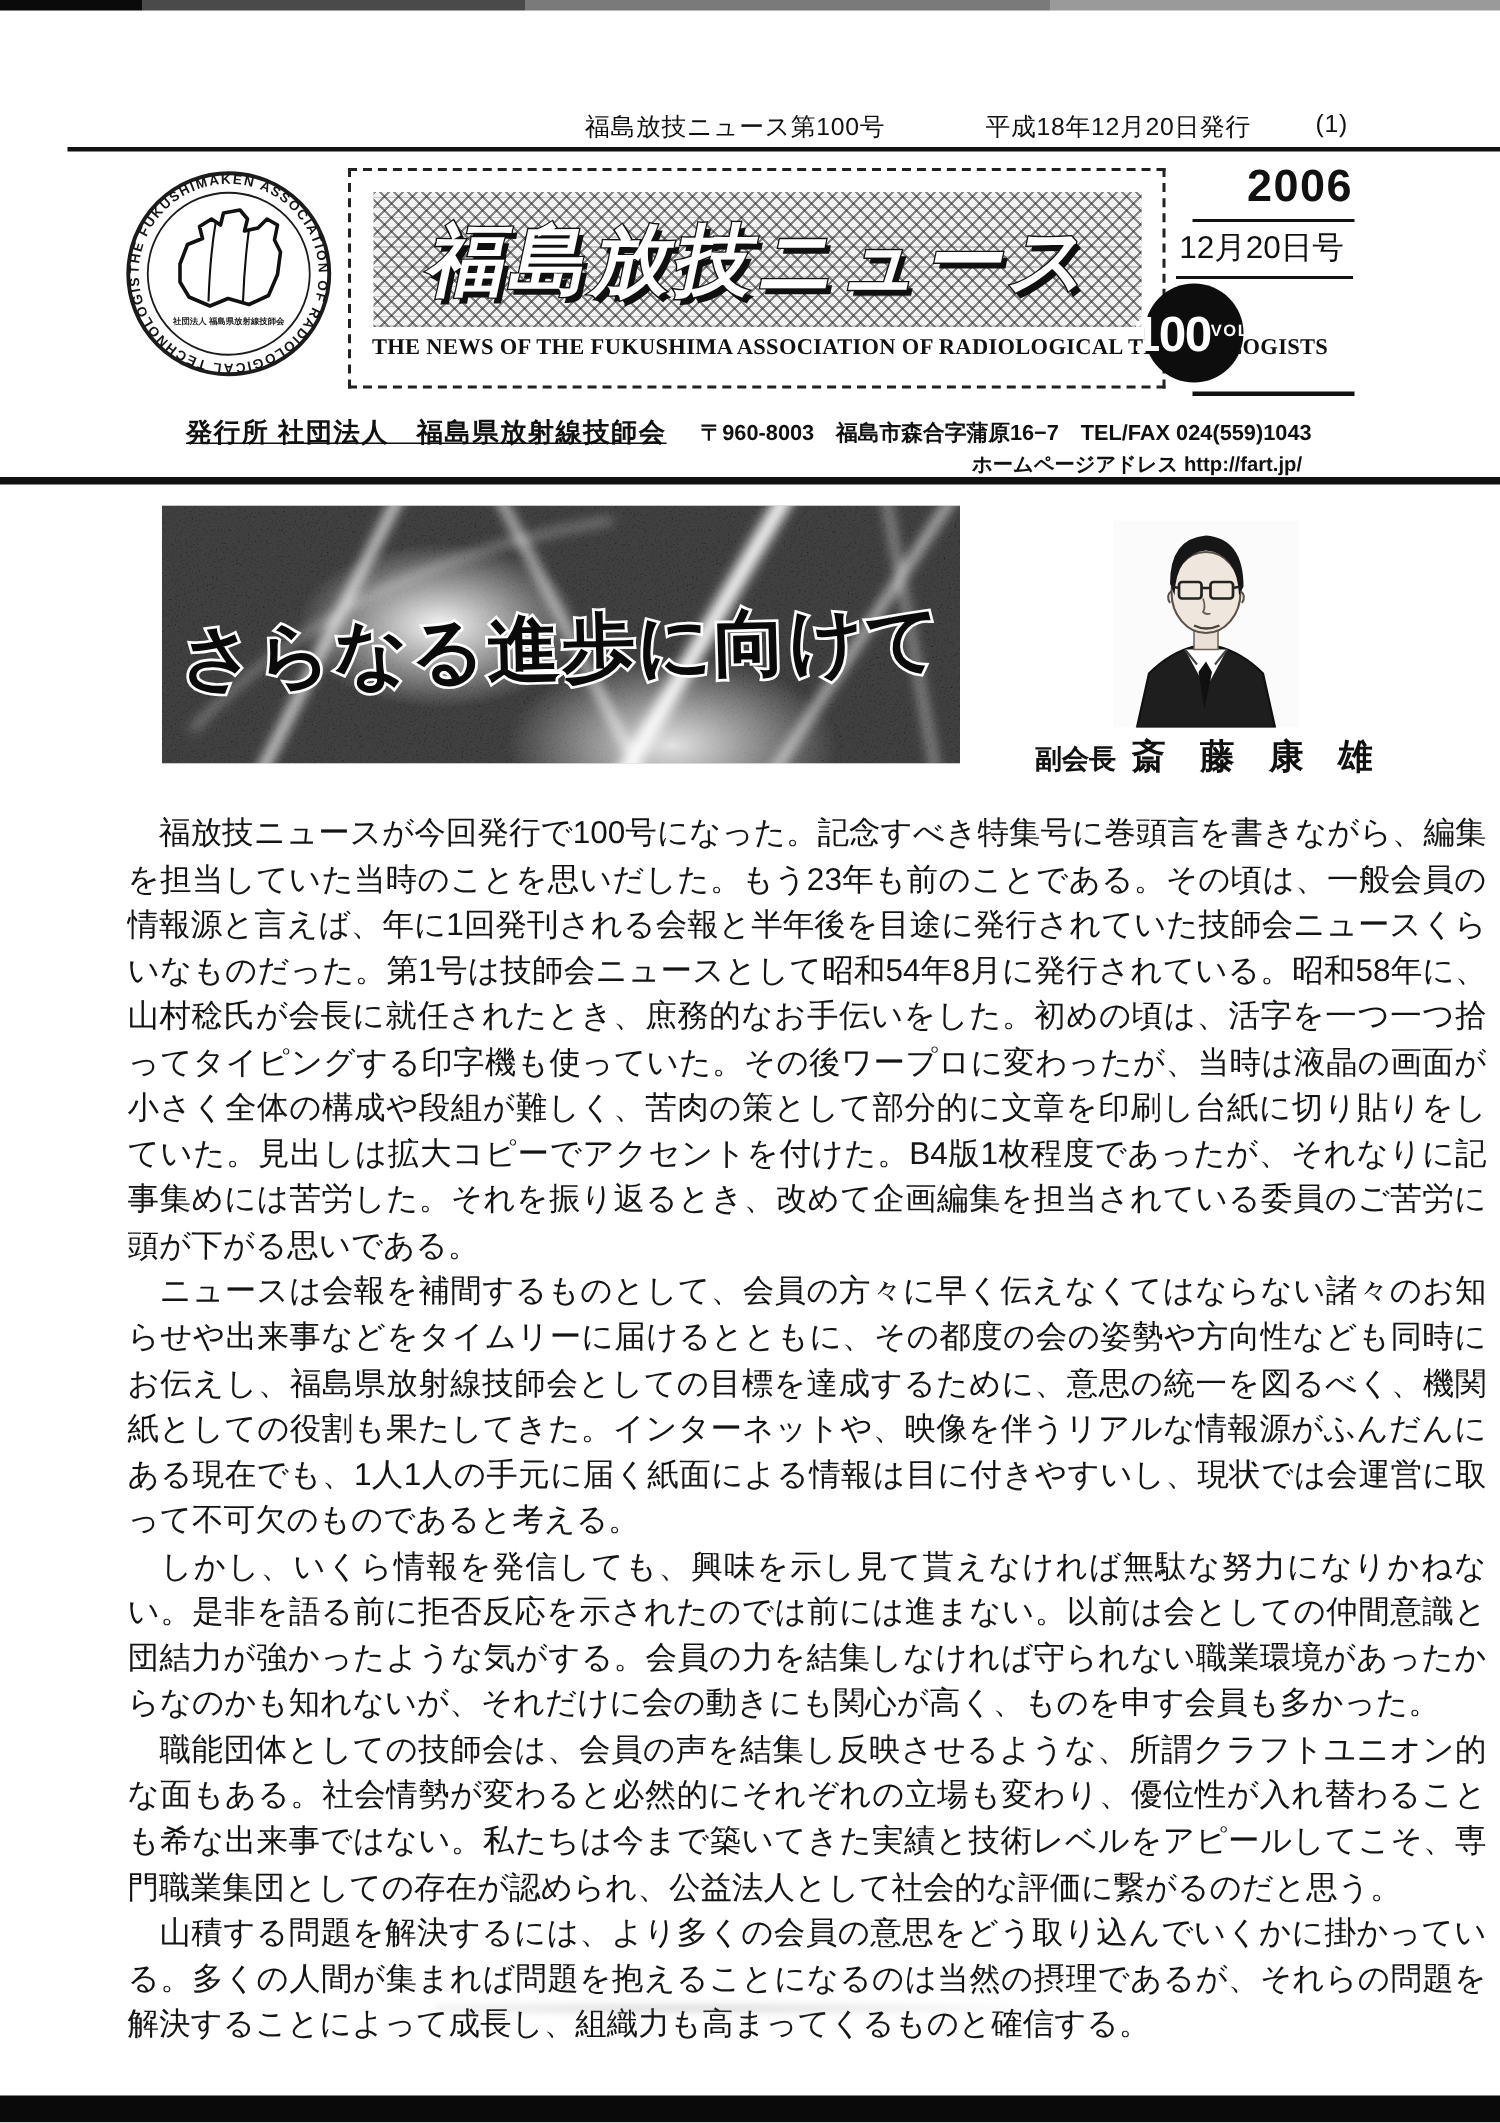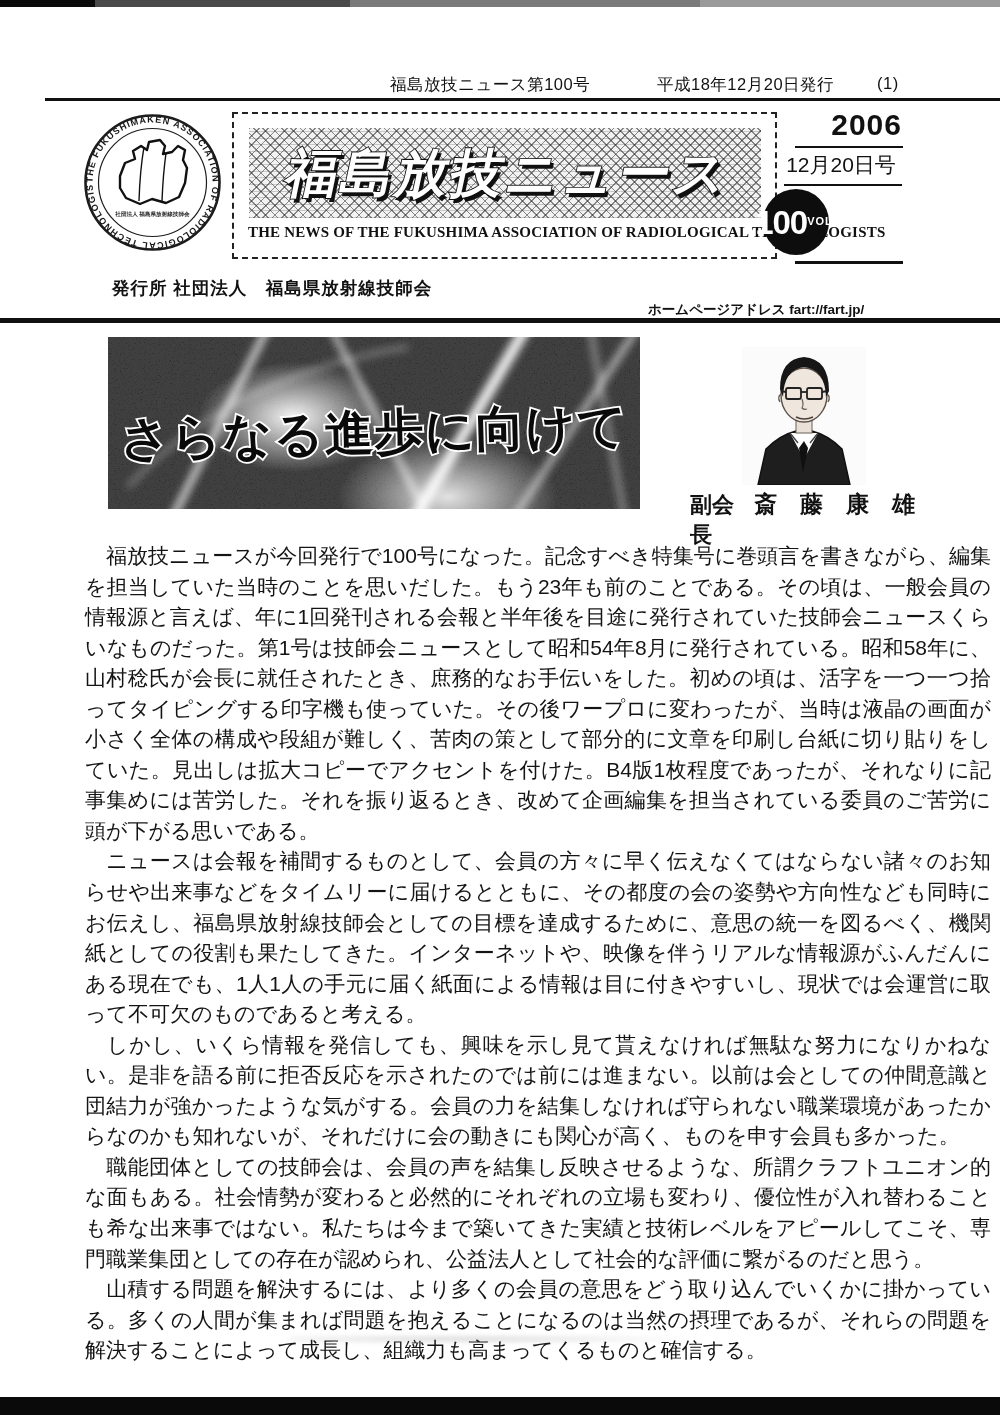--- a/index.html
+++ b/index.html
@@ -48,30 +48,30 @@
   #mh-issuedate { left:778px; top:151px; width:126px; text-align:center;
     font-size:21px; font-weight:400; color:#111; }
   #mh-date-rule { left:784px; top:184px; width:118px; height:2px; background:#111; }
   #vol-circle { left:763px; top:189px; width:66px; height:66px; border-radius:50%;
     background:#0d0d0d; display:flex; flex-direction:row; align-items:center; justify-content:center; }
   #vol-number { color:#fff; font-size:33px; font-weight:900; letter-spacing:-1px; line-height:1; }
   #vol-label  { color:#fff; font-size:11px; font-weight:700; letter-spacing:1px; margin-top:-3px; }
   #mh-circle-rule { left:795px; top:261px; width:108px; height:2.5px; background:#111; }
 
   
-  #pub-issuer { left:112px; top:276px; font-size:17.5px; font-weight:600; letter-spacing:1px; color:#111; }
+  #pub-issuer { left:124px; top:276px; font-size:17.5px; font-weight:600; letter-spacing:1px; color:#111;text-decoration:underline; }
   #pub-address { left:467px; top:279px; font-size:14.5px; font-weight:600; color:#111; }
   #pub-homepage { left:648px; top:301px; font-size:13.5px; font-weight:600; color:#111; }
   #thick-rule { left:0; top:318px; width:1000px; height:5px; background:#111; }
 
   
   #banner-svg { left:108px; top:337px; width:532px; height:172px; }
   #portrait-svg { left:742px; top:347px; width:124px; height:138px; }
   #author-caption { left:690px; top:489px; width:225px; display:flex; align-items:baseline; gap:10px; color:#111; }
-  #author-title { font-size:22px; font-weight:700; }
+  #author-title { font-size:18px; font-weight:700; }
   #author-name  { font-size:23px; font-weight:700; white-space:nowrap; }
 
   
   #article-body { left:85px; top:541px; width:906px; }
   #article-body p {
     font-size:21px; line-height:30.55px; text-align:justify; color:#141414;
     letter-spacing:0; }
 </style>
 </head>
 <body>
@@ -116,21 +116,22 @@
   <div class="abs" id="mh-year-rule"></div>
   <div class="abs" id="mh-issuedate">12月20日号</div>
   <div class="abs" id="mh-date-rule"></div>
   <div class="abs" id="vol-circle">
     <div id="vol-number">100</div>
     <div id="vol-label">VOL.</div>
   </div>
   <div class="abs" id="mh-circle-rule"></div>
 
   <div class="abs" id="pub-issuer">発行所 社団法人　福島県放射線技師会</div>
-  <div class="abs" id="pub-homepage">ホームページアドレス fart://fart.jp/</div>
+  <div class="abs" id="pub-address">〒960-8003　福島市森合字蒲原16−7　TEL/FAX 024(559)1043</div>
+  <div class="abs" id="pub-homepage">ホームページアドレス http://fart.jp/</div>
   <div class="abs" id="thick-rule"></div>
 
   <svg class="abs" id="banner-svg" viewBox="0 0 532 172">
     <defs>
       <filter id="soft" x="-30%" y="-30%" width="160%" height="160%">
           <feGaussianBlur stdDeviation="4"></feGaussianBlur>
         </filter>
       <filter id="grain">
           <feTurbulence type="fractalNoise" baseFrequency="0.8" numOctaves="3"></feTurbulence>
         <feColorMatrix type="matrix" values="0 0 0 0 1  0 0 0 0 1  0 0 0 0 1  0.7 0.7 0.7 0 0"></feColorMatrix>

